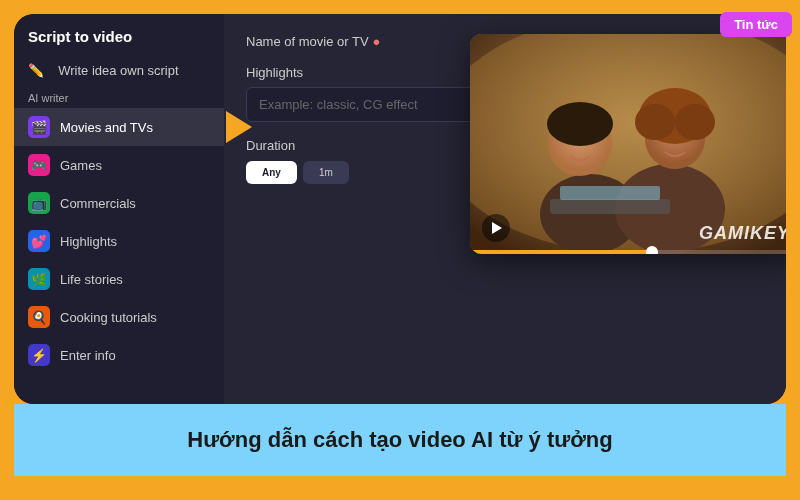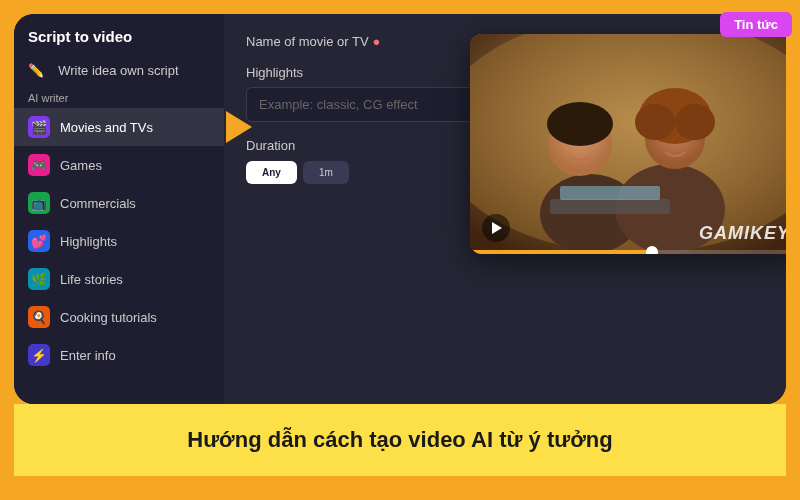--- a/index.html
+++ b/index.html
@@ -270,21 +270,21 @@
       color: rgba(255,255,255,0.85);
       font-size: 18px;
       font-weight: 900;
       font-style: italic;
       letter-spacing: 1px;
       margin-left: 28px;
     }
 
     
     .bottom-banner {
-      background: #fde047;
+      background: #7dd3fc;
       height: 72px;
       display: flex;
       align-items: center;
       justify-content: center;
       margin: 0 14px;
       flex-shrink: 0;
     }
 
     .bottom-text {
       color: #1a1a1a;

